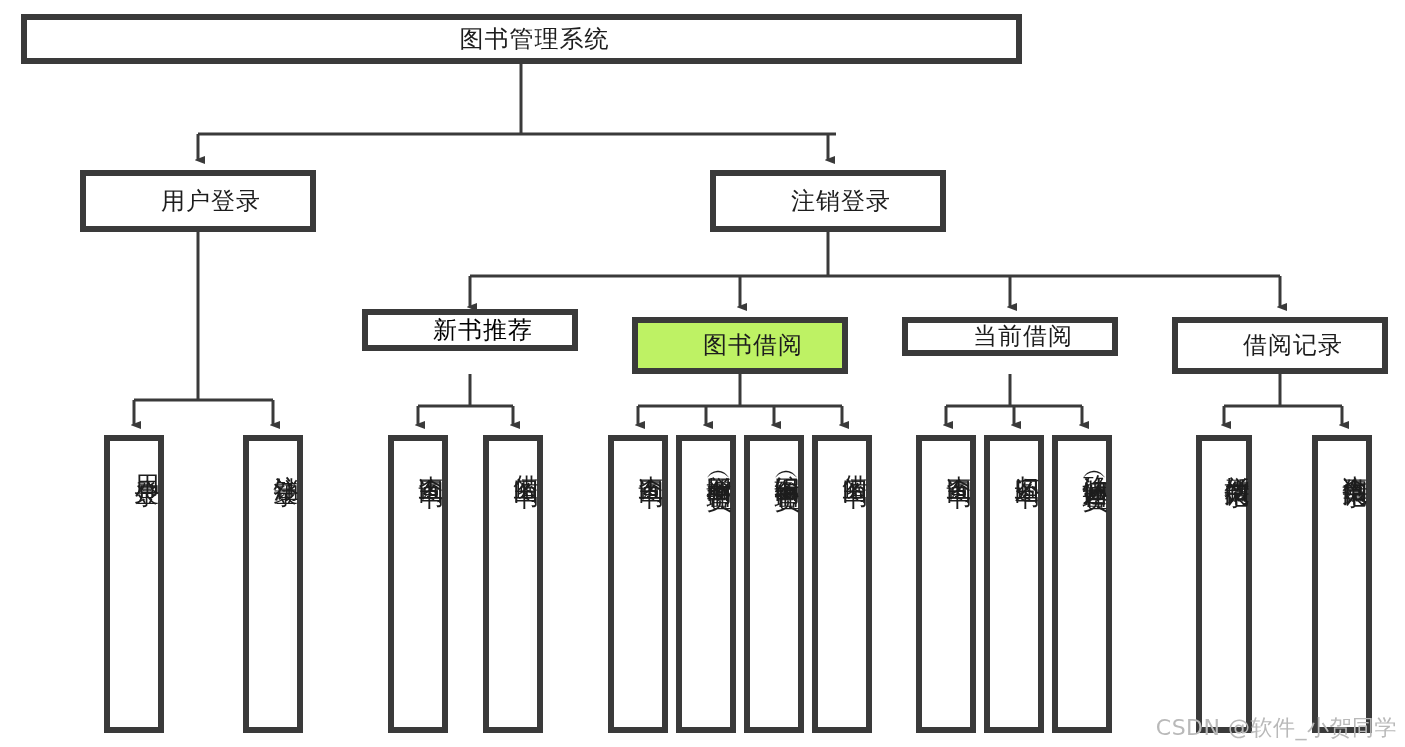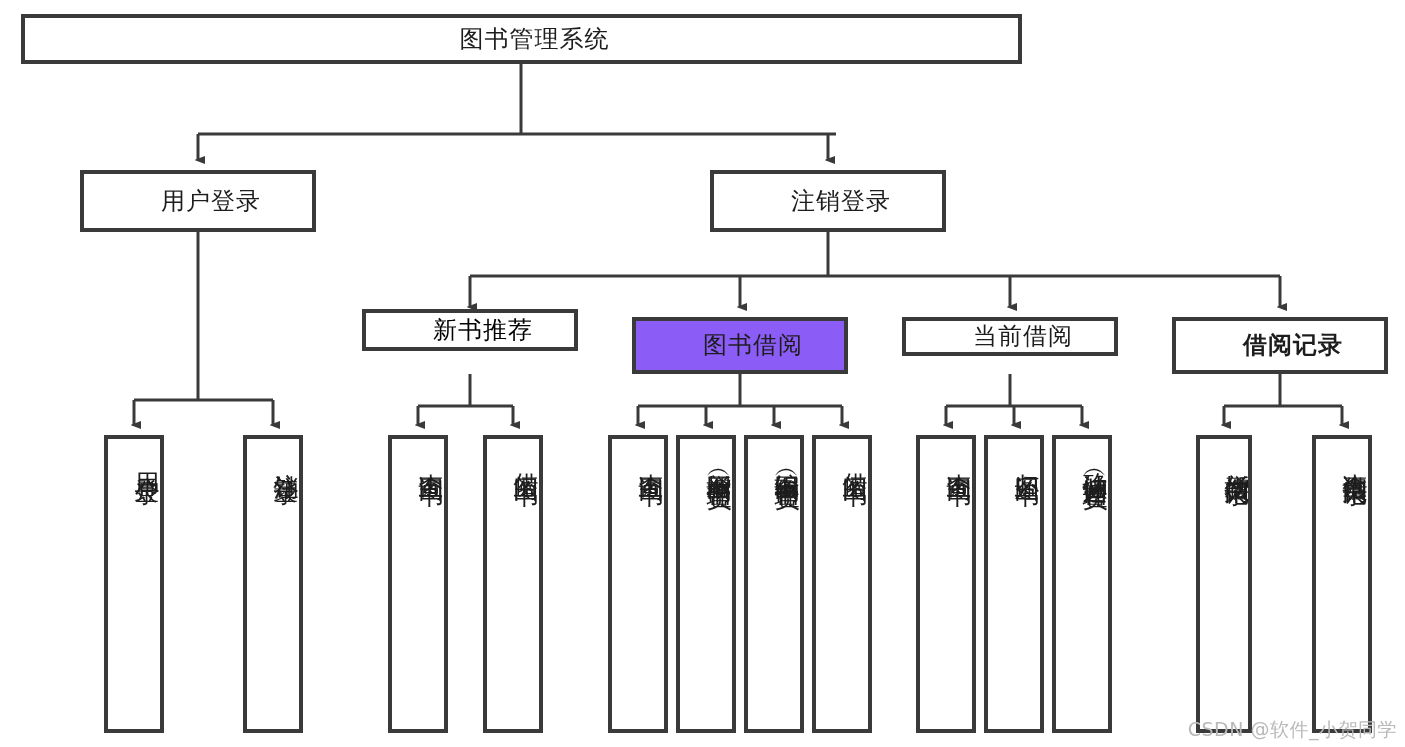--- a/index.html
+++ b/index.html
@@ -17,21 +17,21 @@
   svg#edges{
     position:absolute;
     left:0;top:0;
     width:1405px;
     height:747px;
     pointer-events:none;
   }
   .node{
     position:absolute;
     box-sizing:border-box;
-    border:4px solid #c4b5fd;
+    border:6px solid #c4b5fd;
     background:#ffffff;
     display:flex;
     align-items:center;
     justify-content:center;
     color:#1d1d1d;
     padding-left:26px;
   }
   .node .label{
     display:block;
     text-align:center;
@@ -59,21 +59,21 @@
     letter-spacing:3px;
     white-space:pre-wrap;
   }
   .node.vert.tall .label{
     letter-spacing:2px;
   }
   .watermark{
     position:absolute;
     right:8px;
     bottom:4px;
-    font-size:19px;
+    font-size:22px;
     color:#b9b9b9;
     letter-spacing:0.5px;
     white-space:nowrap;
     user-select:none;
   }
 </style>
 </head>
 <body>
 
 <div id="canvas">
@@ -135,27 +135,27 @@
   <div class="node horiz" id="l2-0" style="left: 80px; top: 170px; width: 236px; height: 62px; border-color: rgb(58, 58, 58); background: rgb(255, 255, 255); color: rgb(29, 29, 29);">
     <span class="label">用户登录</span>
   </div>
   <div class="node horiz" id="l2-1" style="left: 710px; top: 170px; width: 236px; height: 62px; border-color: rgb(58, 58, 58); background: rgb(255, 255, 255); color: rgb(29, 29, 29);">
     <span class="label">注销登录</span>
   </div>
 
   <div class="node horiz" id="l3-0" style="left: 362px; top: 309px; width: 216px; height: 42px; border-color: rgb(58, 58, 58); background: rgb(255, 255, 255); color: #000000;">
     <span class="label">新书推荐</span>
   </div>
-  <div class="node horiz" id="l3-1" style="left: 632px; top: 317px; width: 216px; height: 57px; border-color: rgb(58, 58, 58); background: #8b5cf6; color: rgb(29, 29, 29);">
+  <div class="node horiz" id="l3-1" style="left: 632px; top: 317px; width: 216px; height: 57px; border-color: rgb(58, 58, 58); background: #bef264; color: rgb(29, 29, 29);">
     <span class="label">图书借阅</span>
   </div>
   <div class="node horiz" id="l3-2" style="left: 902px; top: 317px; width: 216px; height: 39px; border-color: rgb(58, 58, 58); background: rgb(255, 255, 255); color: rgb(29, 29, 29);">
     <span class="label">当前借阅</span>
   </div>
-  <div class="node horiz" id="l3-3" style="left: 1172px; top: 317px; width: 216px; height: 57px; border-color: rgb(58, 58, 58); background: rgb(255, 255, 255); color: rgb(29, 29, 29); font-weight: bold;">
+  <div class="node horiz" id="l3-3" style="left: 1172px; top: 317px; width: 216px; height: 57px; border-color: rgb(58, 58, 58); background: rgb(255, 255, 255); color: rgb(29, 29, 29);">
     <span class="label">借阅记录</span>
   </div>
 
   <div class="node vert" id="lf-0" style="left: 104px; top: 435px; width: 60px; height: 298px; border-color: rgb(58, 58, 58); background: rgb(255, 255, 255); color: rgb(29, 29, 29);">
     <span class="label">用户登录</span>
   </div>
   <div class="node vert" id="lf-1" style="left: 243px; top: 435px; width: 60px; height: 298px; border-color: rgb(58, 58, 58); background: rgb(255, 255, 255); color: rgb(29, 29, 29);">
     <span class="label">注销登录</span>
   </div>
   <div class="node vert" id="lf-2" style="left: 388px; top: 435px; width: 60px; height: 298px; border-color: rgb(58, 58, 58); background: rgb(255, 255, 255); color: rgb(29, 29, 29);">

